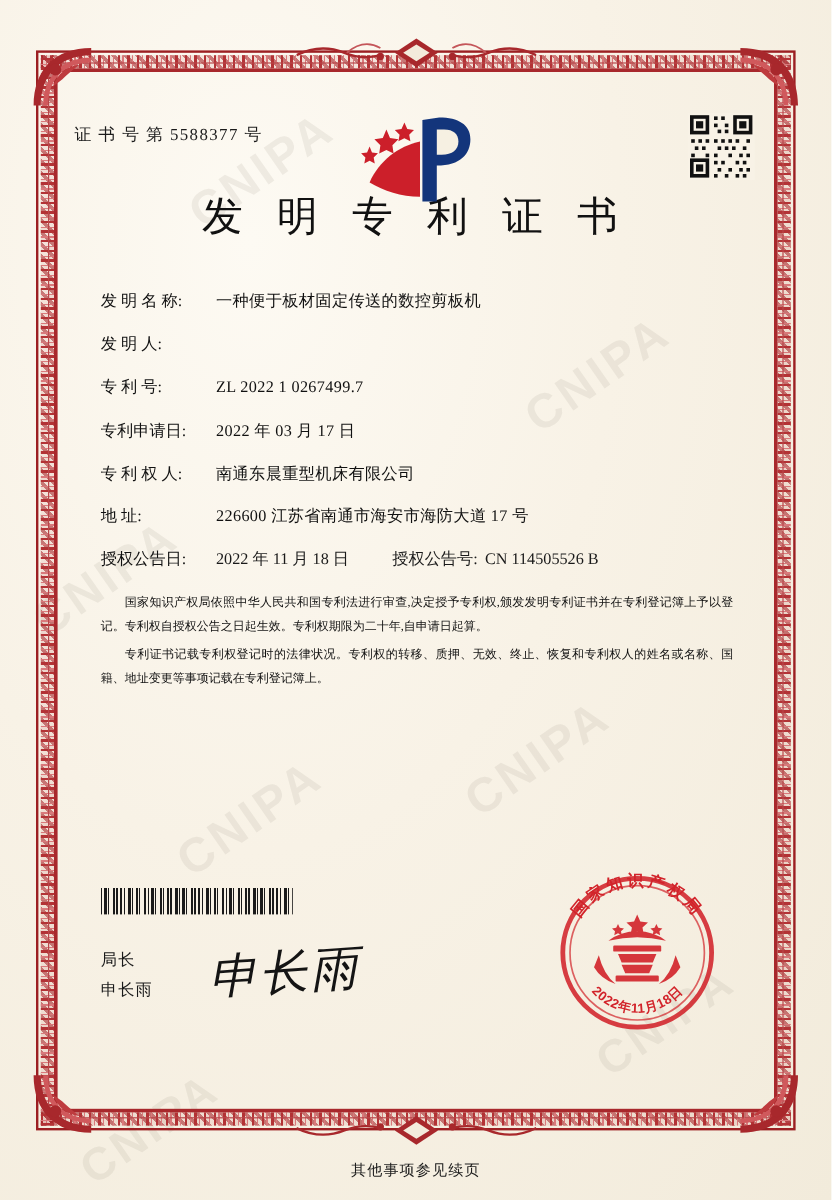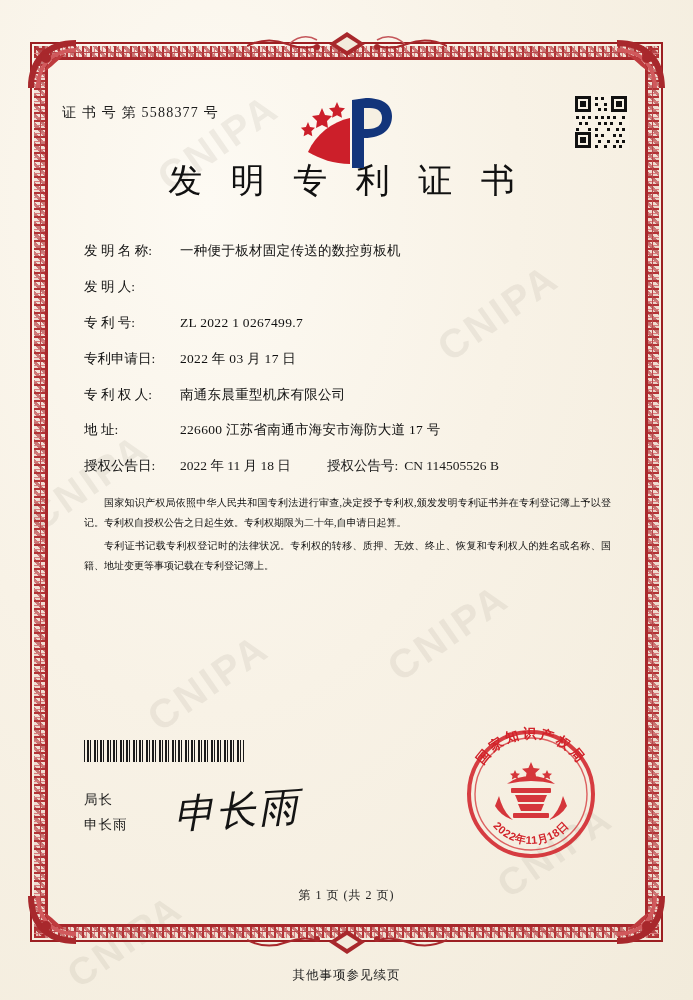--- a/index.html
+++ b/index.html
@@ -530,17 +530,16 @@
         </g>
         <text font-family="'Liberation Sans', sans-serif" font-size="13.5" font-weight="bold" fill="#d2232a" letter-spacing="3">
           <textPath href="#arcTop" startOffset="50%" text-anchor="middle">国家知识产权局</textPath>
         </text>
         <text font-family="'Liberation Sans', sans-serif" font-size="11" font-weight="bold" fill="#d2232a" letter-spacing="0.5">
           <textPath href="#arcBottom" startOffset="50%" text-anchor="middle">2022年11月18日</textPath>
         </text>
       </svg>
     </div>
 
-    <div class="page-num">第 1 页 (共 2 页)</div>
   </div>
 
   <div class="footnote">其他事项参见续页</div>
 </div>
 
 </body></html>

